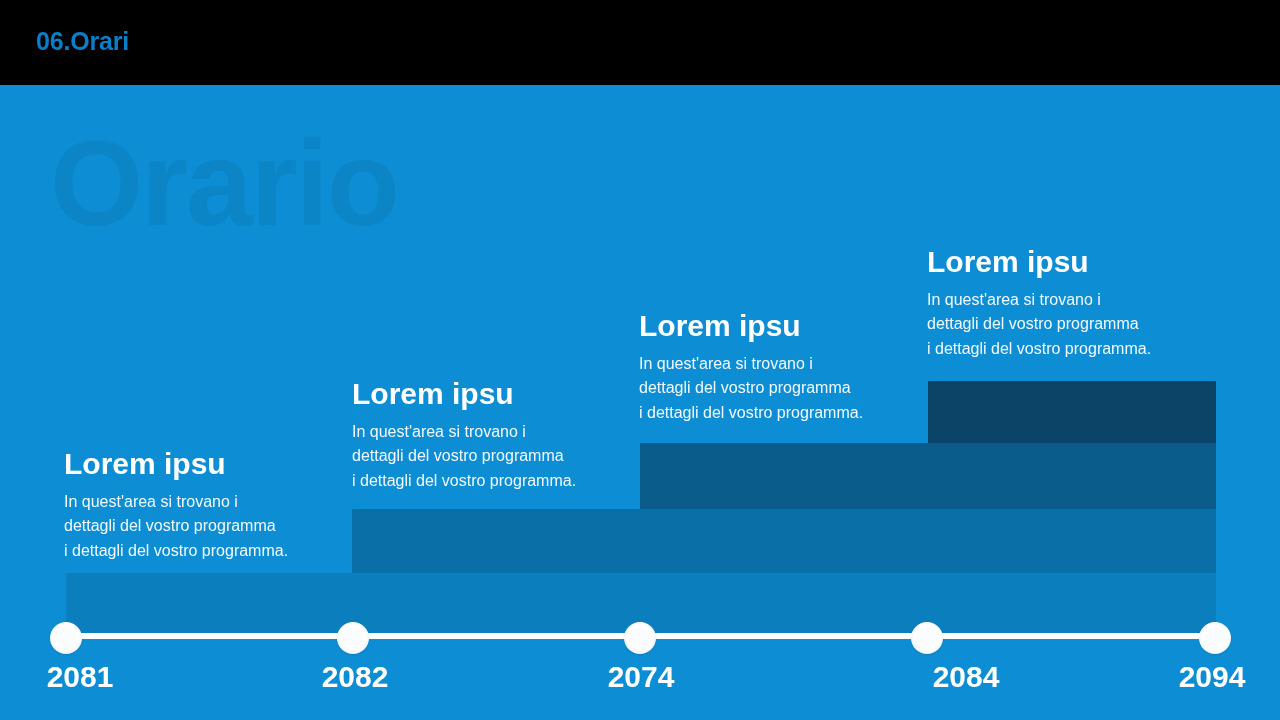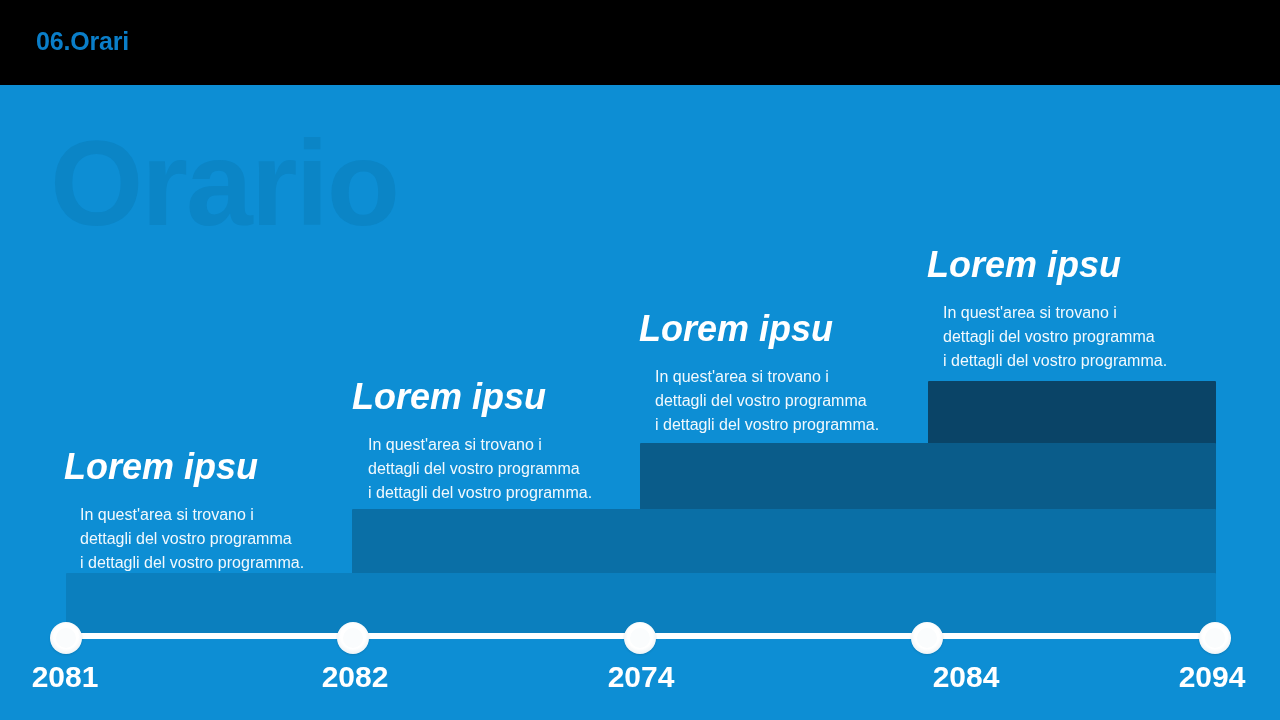--- a/index.html
+++ b/index.html
@@ -78,32 +78,31 @@
     position: absolute;
     border-radius: 1px;
   }
 
   
   .item-text {
     position: absolute;
     color: #ffffff;
   }
   .item-title {
-    font-size: 36px;
+    font-size: 30px;
     font-weight: bold;
     line-height: 1.1;
     margin: 0 0 10px 0;
     white-space: nowrap;
-    font-style: italic;
   }
   .item-desc {
     font-size: 16px;
     font-weight: normal;
     line-height: 1.52;
-    margin: 16px;
+    margin: 0;
     color: #f2f9fd;
     white-space: pre-line;
   }
 
   
   .timeline-line {
     position: absolute;
     left: 66px;
     top: 548px;
     width: 1150px;
@@ -201,20 +200,20 @@
     <div class="node" style="left:640px; top:553px;">
       <div class="node-inner"></div>
     </div>
     <div class="node" style="left:927px; top:553px;">
       <div class="node-inner"></div>
     </div>
     <div class="node" style="left:1215px; top:553px;">
       <div class="node-inner"></div>
     </div>
 
-    <div class="year" style="left:65px;">2081</div>
+    <div class="year" style="left:80px;">2081</div>
     <div class="year" style="left:355px;">2082</div>
     <div class="year" style="left:641px;">2074</div>
     <div class="year" style="left:966px;">2084</div>
     <div class="year" style="left:1212px;">2094</div>
 
   </div>
 </div>
 
 </body></html>

